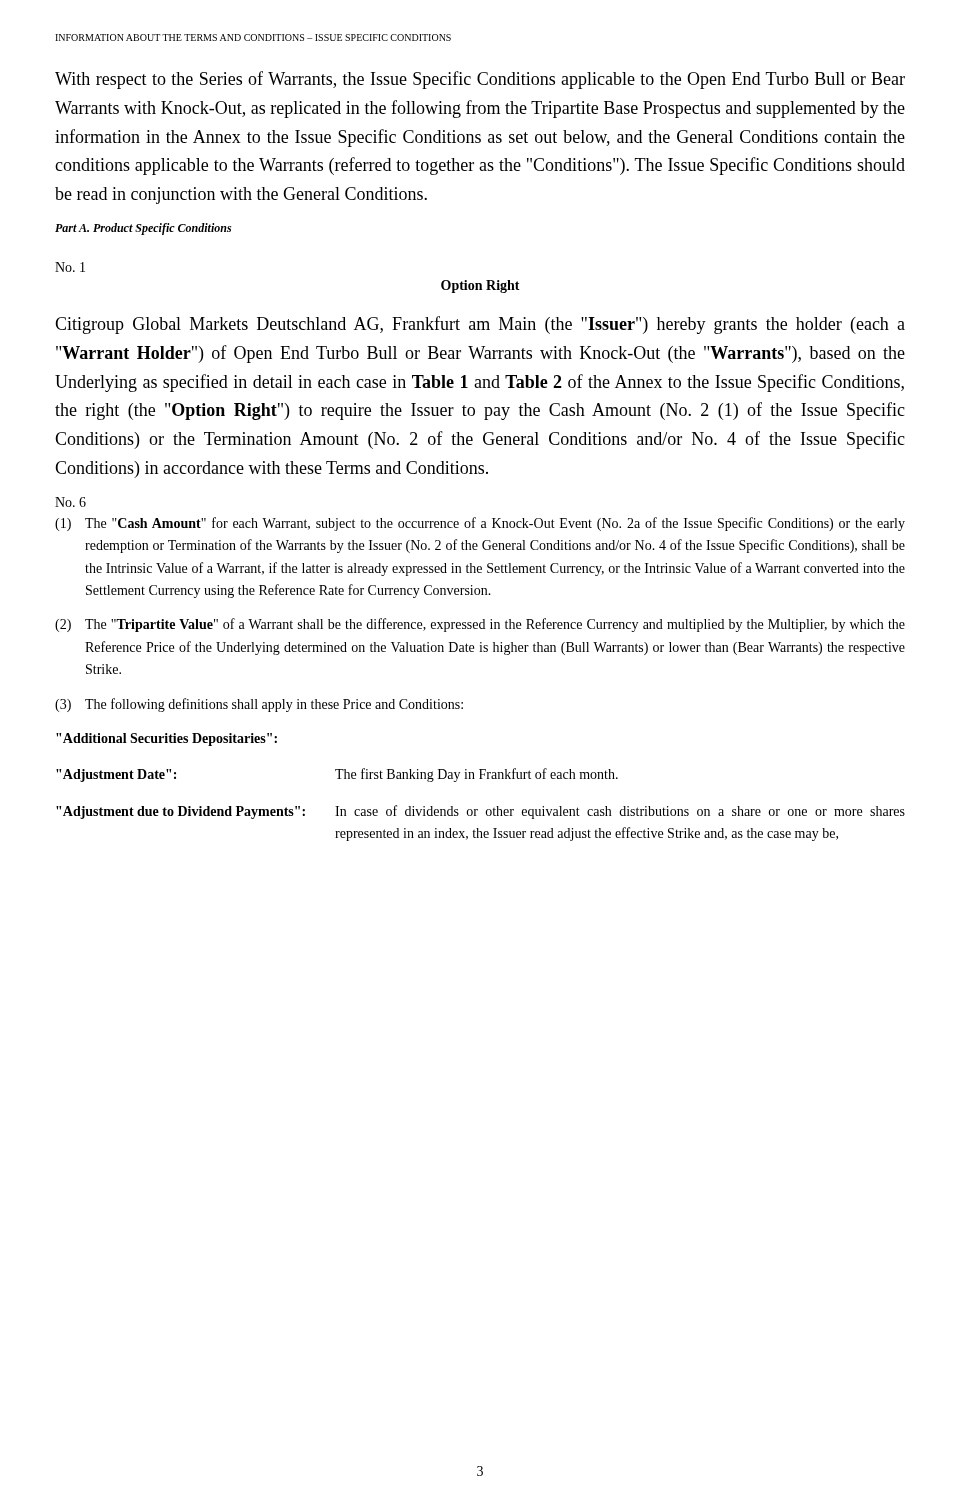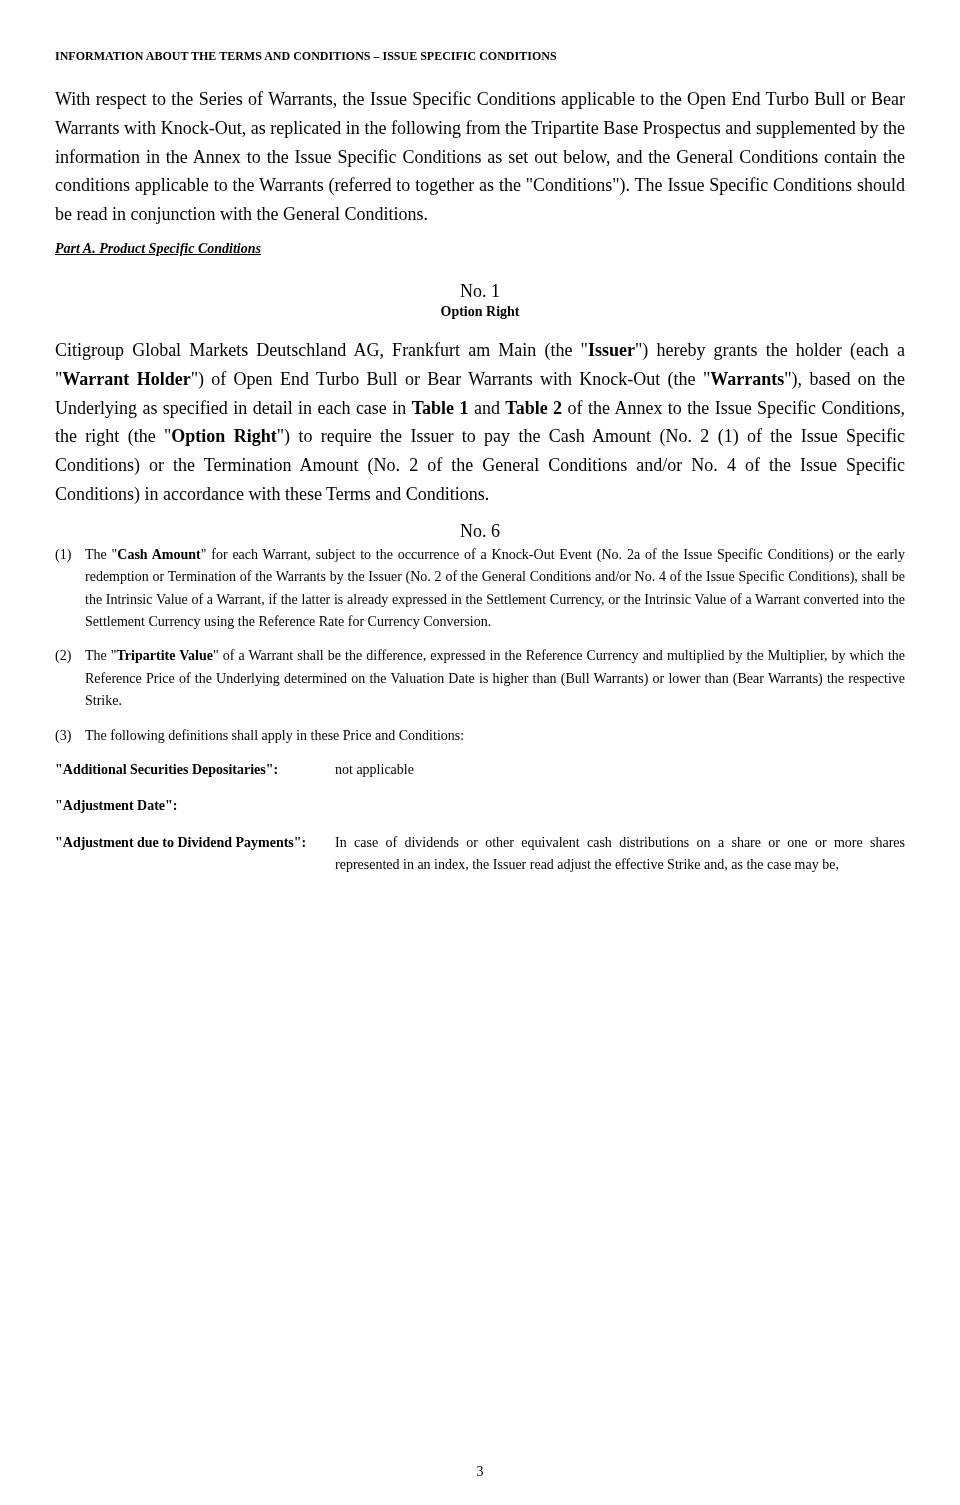--- a/index.html
+++ b/index.html
@@ -19,46 +19,44 @@
 
     .page {
       width: 960px;
       min-height: 1505px;
       background: #ffffff;
       padding: 30px 55px 60px 55px;
       position: relative;
     }
 
     .main-title {
-      font-size: 12px;
-      font-weight: bold;
+      font-size: 10px;
+      font-weight: normal;
       text-align: justify;
       margin-bottom: 20px;
       line-height: 1.5;
-      margin-top: 17px;
     }
 
     .body-text {
       font-size: 18px;
       text-align: justify;
       line-height: 1.6;
       margin-bottom: 12px;
     }
 
     .part-heading {
-      font-size: 14px;
+      font-size: 12px;
       font-style: italic;
       font-weight: bold;
-      text-decoration: underline;
       margin-bottom: 24px;
     }
 
     .section-number {
-      text-align: center;
-      font-size: 18px;
+      text-align: left;
+      font-size: 14px;
       font-weight: normal;
       margin-bottom: 2px;
     }
 
     .section-title {
       text-align: center;
       font-size: 14px;
       font-weight: bold;
       margin-bottom: 16px;
     }
@@ -170,29 +168,29 @@
     <span class="number">(3)</span>
     <div class="content">The following definitions shall apply in these Price and Conditions:</div>
   </div>
 
   <div class="definitions-table">
 
     <div class="def-row">
       <div class="def-term">
         <span>"Additional Securities Depositaries":</span>
       </div>
-      <div class="def-value">
-        <span>not applicable</span>
-      </div>
     </div>
 
     <div class="def-row">
       <div class="def-term">
         <span>"Adjustment Date":</span>
       </div>
+      <div class="def-value">
+        <span>The first Banking Day in Frankfurt of each month.</span>
+      </div>
     </div>
 
     <div class="def-row">
       <div class="def-term">
         <span>"Adjustment due to Dividend Payments":</span>
       </div>
       <div class="def-value">
         <span>In case of dividends or other equivalent cash distributions on a share or one or more shares represented in an index, the Issuer read adjust the effective Strike and, as the case may be,</span>
       </div>
     </div>

